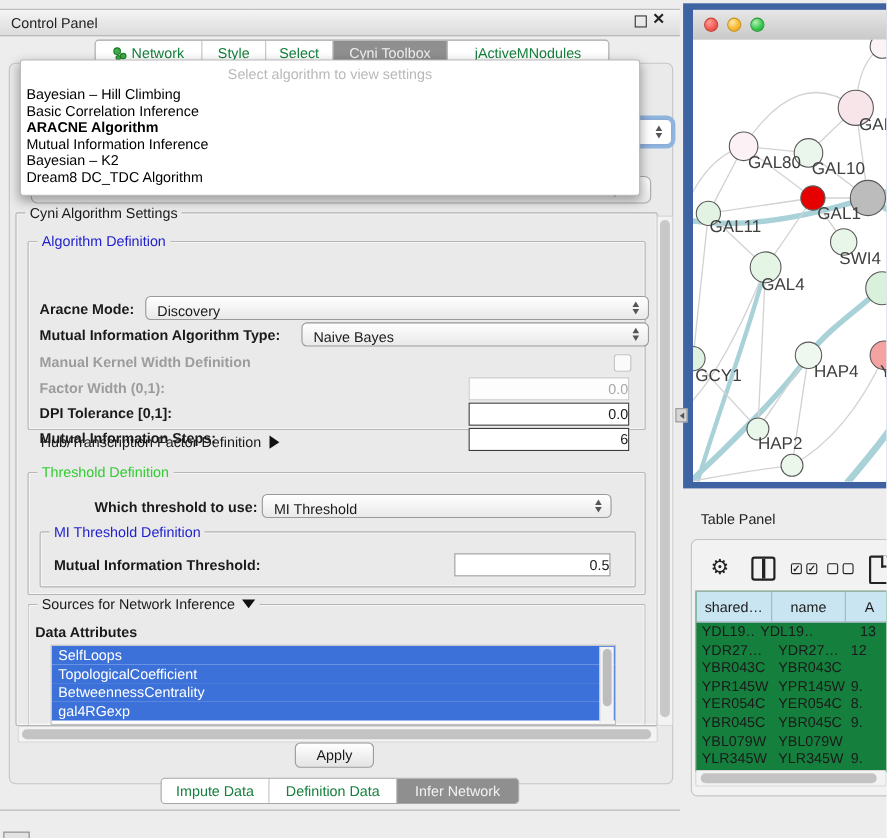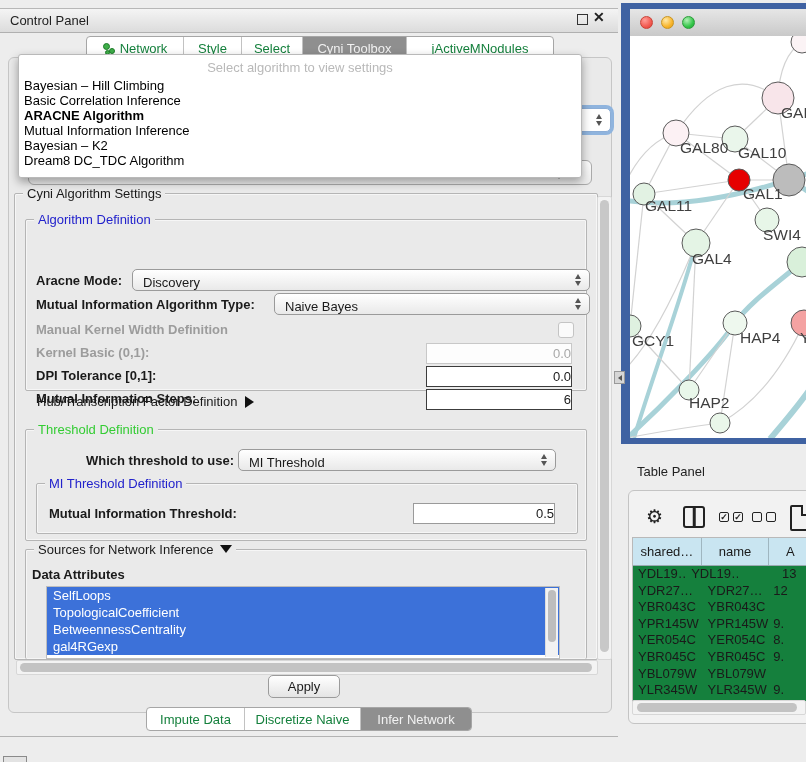--- a/index.html
+++ b/index.html
@@ -142,21 +142,21 @@
         <span>Discovery</span>
         <span class="spin"></span>
       </div>
       <span class="lbl b" style="left:10px;top:77px;">Mutual Information Algorithm Type:</span>
       <div class="combo" style="left:248px;top:73px;width:316px;">
         <span>Naive Bayes</span>
         <span class="spin"></span>
       </div>
       <span class="lbl dis" style="left:10px;top:102px;">Manual Kernel Width Definition</span>
       <div class="checkbox" style="left:532px;top:102px;"></div>
-      <span class="lbl dis" style="left:10px;top:125px;">Kernel Basic (0,1):</span>
+      <span class="lbl dis" style="left:10px;top:125px;">Factor Width (0,1):</span>
       <div class="tfield disabled" style="left:400px;top:123px;width:146px;">
         <span>0.0</span>
       </div>
       <span class="lbl b" style="left:10px;top:148px;">DPI Tolerance [0,1]:</span>
       <div class="tfield strong" style="left:400px;top:146px;width:146px;">
         <span>0.0</span>
       </div>
       <span class="lbl b" style="left:10px;top:171px;">Mutual Information Steps:</span>
       <div class="tfield strong" style="left:400px;top:169px;width:146px;">
         <span>6</span>
@@ -207,21 +207,21 @@
 
   <div class="apply-btn">
       <span>Apply</span>
     </div>
 
   <div class="abs tabbar" style="left:146px;top:707px;justify-content:center;" id="bottom-tabbar">
       <div class="tab" style="width: 97px;">
         <span>Impute Data</span>
       </div>
       <div class="tab" style="width: 115px;">
-        <span>Discretize Naive</span>
+        <span>Definition Data</span>
       </div>
       <div class="tab selected" style="width: 110px;">
         <span>Infer Network</span>
       </div>
     </div>
 
   <div class="abs divline"></div>
   <div class="abs mini-icon"></div>
   <div class="abs grip">
       <i></i>

